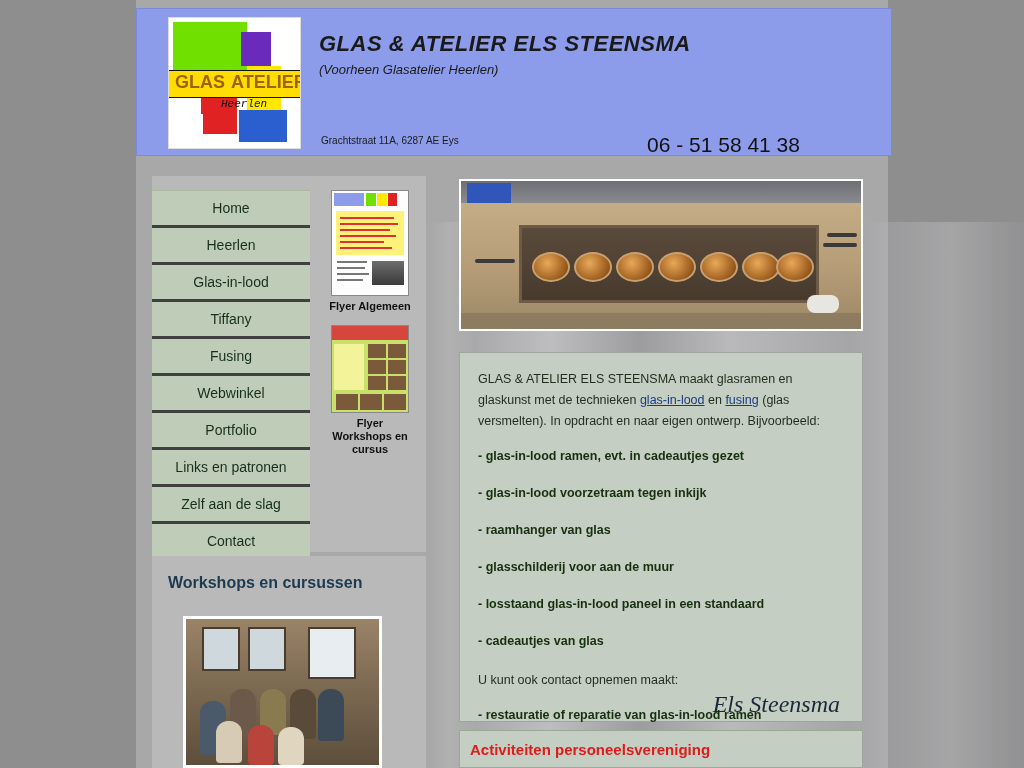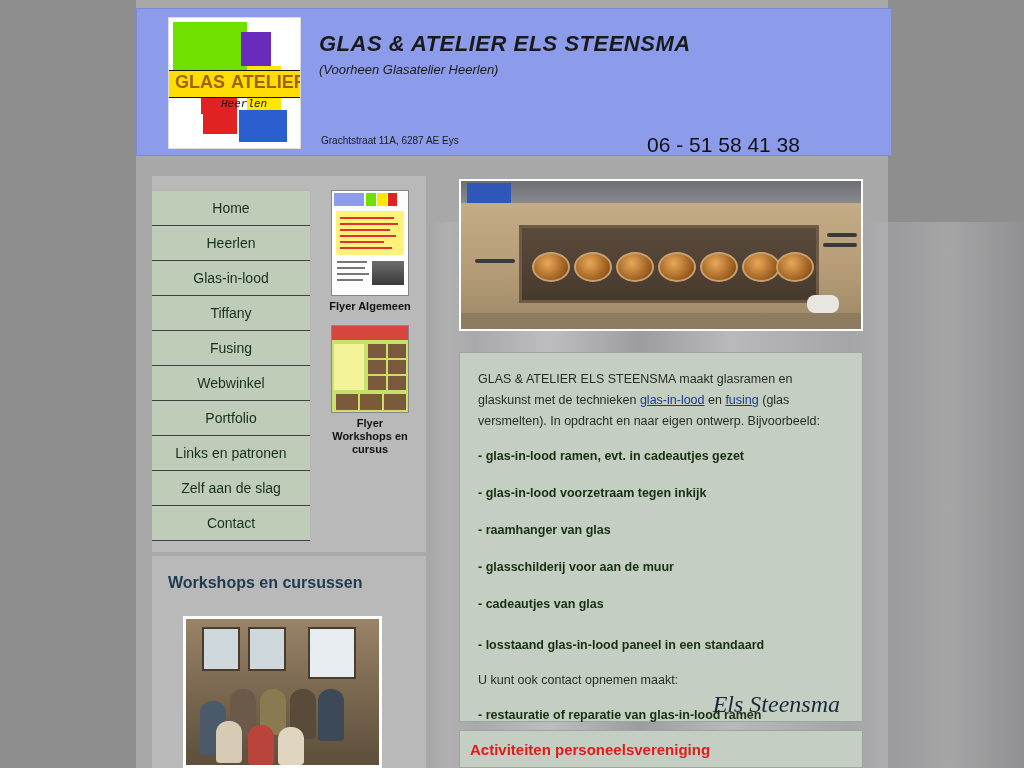--- a/index.html
+++ b/index.html
@@ -173,21 +173,21 @@
     top: 14px;
     width: 158px;
   }
   .menu-item {
     height: 34px;
     line-height: 34px;
     text-align: center;
     font-size: 14px;
     color: #17301a;
     background: #bfcdb8;
-    border-bottom: 1px solid #404040;
+    border-bottom: 3px solid #404040;
     cursor: pointer;
   }
   .menu-item:first-child { border-top: 1px solid #a9b8a2; }
 
   .thumb-col {
     position: absolute;
     left: 168px;
     top: 14px;
     width: 100px;
   }
@@ -509,22 +509,22 @@
   <div class="glove"></div>
 </div>
 
 <div class="main-panel">
   <p><span>GLAS &amp; ATELIER ELS STEENSMA maakt glasramen en glaskunst met de technieken </span><a>glas-in-lood</a><span> en </span><a>fusing</a><span> (glas versmelten). In opdracht en naar eigen ontwerp. Bijvoorbeeld:</span></p>
 
   <p class="bullet">- glas-in-lood ramen, evt. in cadeautjes gezet</p>
   <p class="bullet">- glas-in-lood voorzetraam tegen inkijk</p>
   <p class="bullet">- raamhanger van glas</p>
   <p class="bullet">- glasschilderij voor aan de muur</p>
+  <p class="bullet">- losstaand glas-in-lood paneel  in een standaard</p>
   <p class="bullet" style="margin-bottom:16px;">- cadeautjes van glas</p>
-  <p class="bullet">- losstaand glas-in-lood paneel  in een standaard</p>
 
   <p>U kunt ook contact opnemen maakt:</p>
   <p class="bullet">- restauratie of reparatie van glas-in-lood ramen</p>
   <p class="bullet" style="margin-bottom:16px;">- workshops en cursussen</p>
 
   <div class="sig">Els Steensma</div>
 </div>
 
 <div class="activity-panel">
   <div class="title">Activiteiten personeelsvereniging</div>

